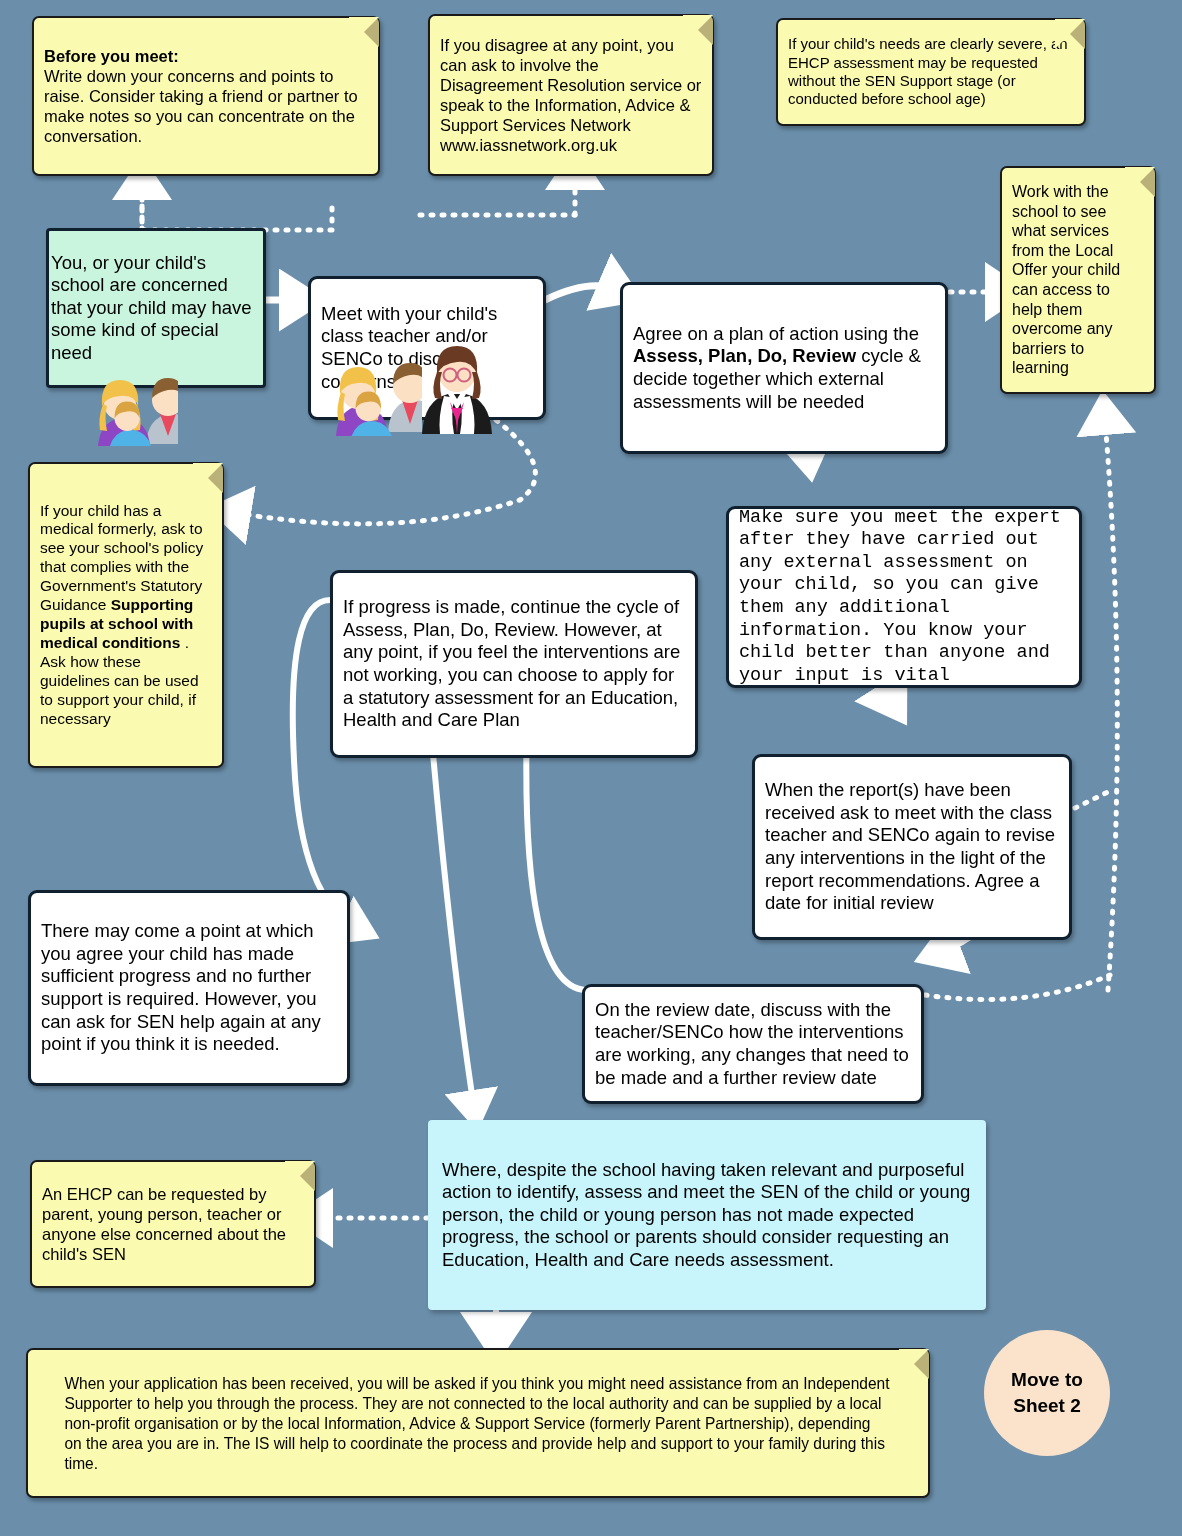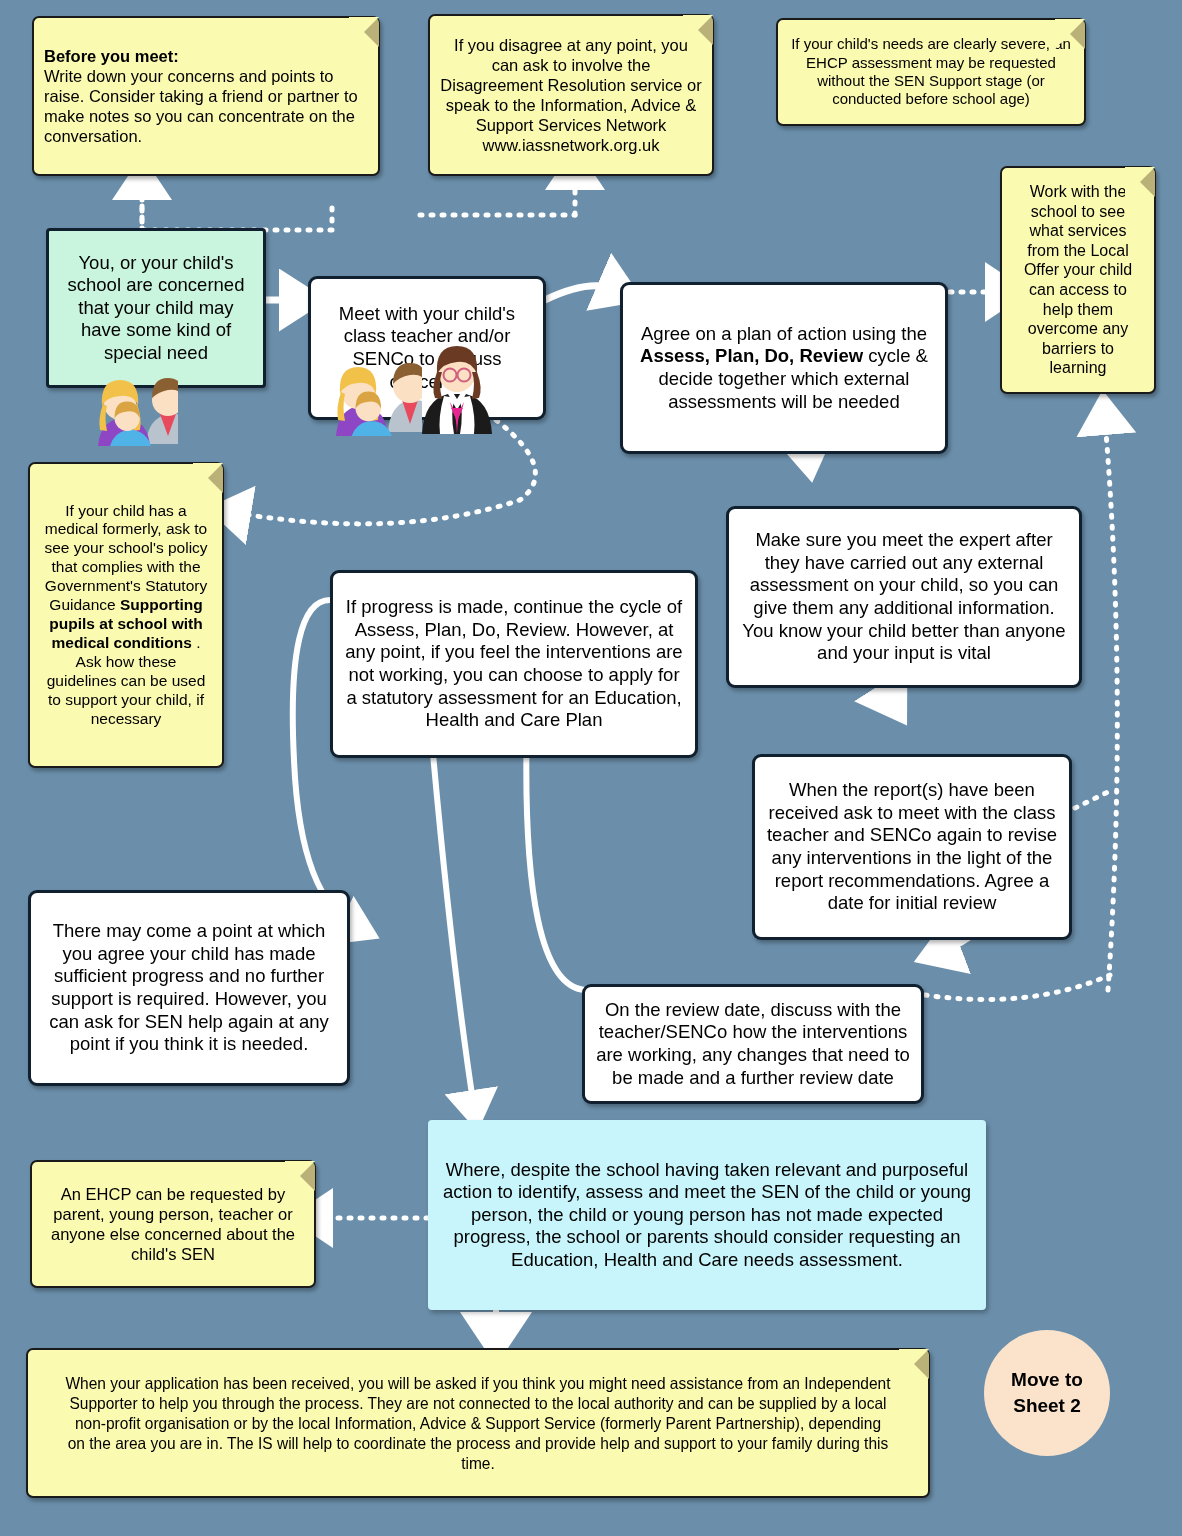--- a/index.html
+++ b/index.html
@@ -19,41 +19,40 @@
     position:absolute;left:0;top:0;width:1182px;height:1536px;
     pointer-events:none;
   }
   
   .node{
     position:absolute;
     box-sizing:border-box;
     display:flex;
     align-items:center;
     justify-content:center;
-    text-align:center;
     color:#000;
     line-height:1.22;
   }
   .node .txt{width:100%;}
   
   .box{
     background:#ffffff;
     border:3px solid #10202e;
     border-radius:9px;
     box-shadow:2px 3px 4px rgba(0,0,0,.30);
     padding:8px 10px;
     margin-top:44px;
   }
   
   .box-green{
     background:#c9f4dd;
     border:3px solid #10202e;
     border-radius:4px;
     box-shadow:2px 3px 4px rgba(0,0,0,.30);
-    padding:8px 16px;
+    padding:8px 2px;
   }
   
   .box-cyan{
     background:#c8f5fb;
     border:0;
     border-radius:4px;
     box-shadow:2px 3px 5px rgba(0,0,0,.28);
     padding:10px 14px;
     font-weight:normal;
   }
@@ -199,21 +198,21 @@
   <div class="node box" style="left:308px;top:232px;width:238px;height:144px;font-size:18.5px;">
     <div class="txt">Meet with your child's class teacher and/or SENCo to discuss concerns</div>
   </div>
 
   <div class="node box" style="left:620px;top:238px;width:328px;height:172px;font-size:18.5px;">
     <div class="txt">
       <span>Agree on a plan of action using the </span><b>Assess, Plan, Do, Review</b><span> cycle &amp; decide together which external assessments will be needed</span>
     </div>
   </div>
 
-  <div class="node box" style="left:726px;top:462px;width:356px;height:182px;font-size:18.5px;">
+  <div class="node box" style="left:726px;top:462px;width:356px;height:182px;font-size:18.5px;font-family:Liberation Mono, monospace;">
     <div class="txt">Make sure you meet the expert after they have carried out any external assessment on your child, so you can give them any additional information. You know your child better than anyone and your input is vital</div>
   </div>
 
   <div class="node box" style="left:752px;top:710px;width:320px;height:186px;font-size:18.5px;">
     <div class="txt">When the report(s) have been received ask to meet with the class teacher and SENCo again to revise any interventions in the light of the report recommendations. Agree a date for initial review</div>
   </div>
 
   <div class="node box" style="left:582px;top:940px;width:342px;height:120px;font-size:18.5px;">
     <div class="txt">On the review date, discuss with the teacher/SENCo how the interventions are working, any changes that need to be made and a further review date</div>
   </div>

